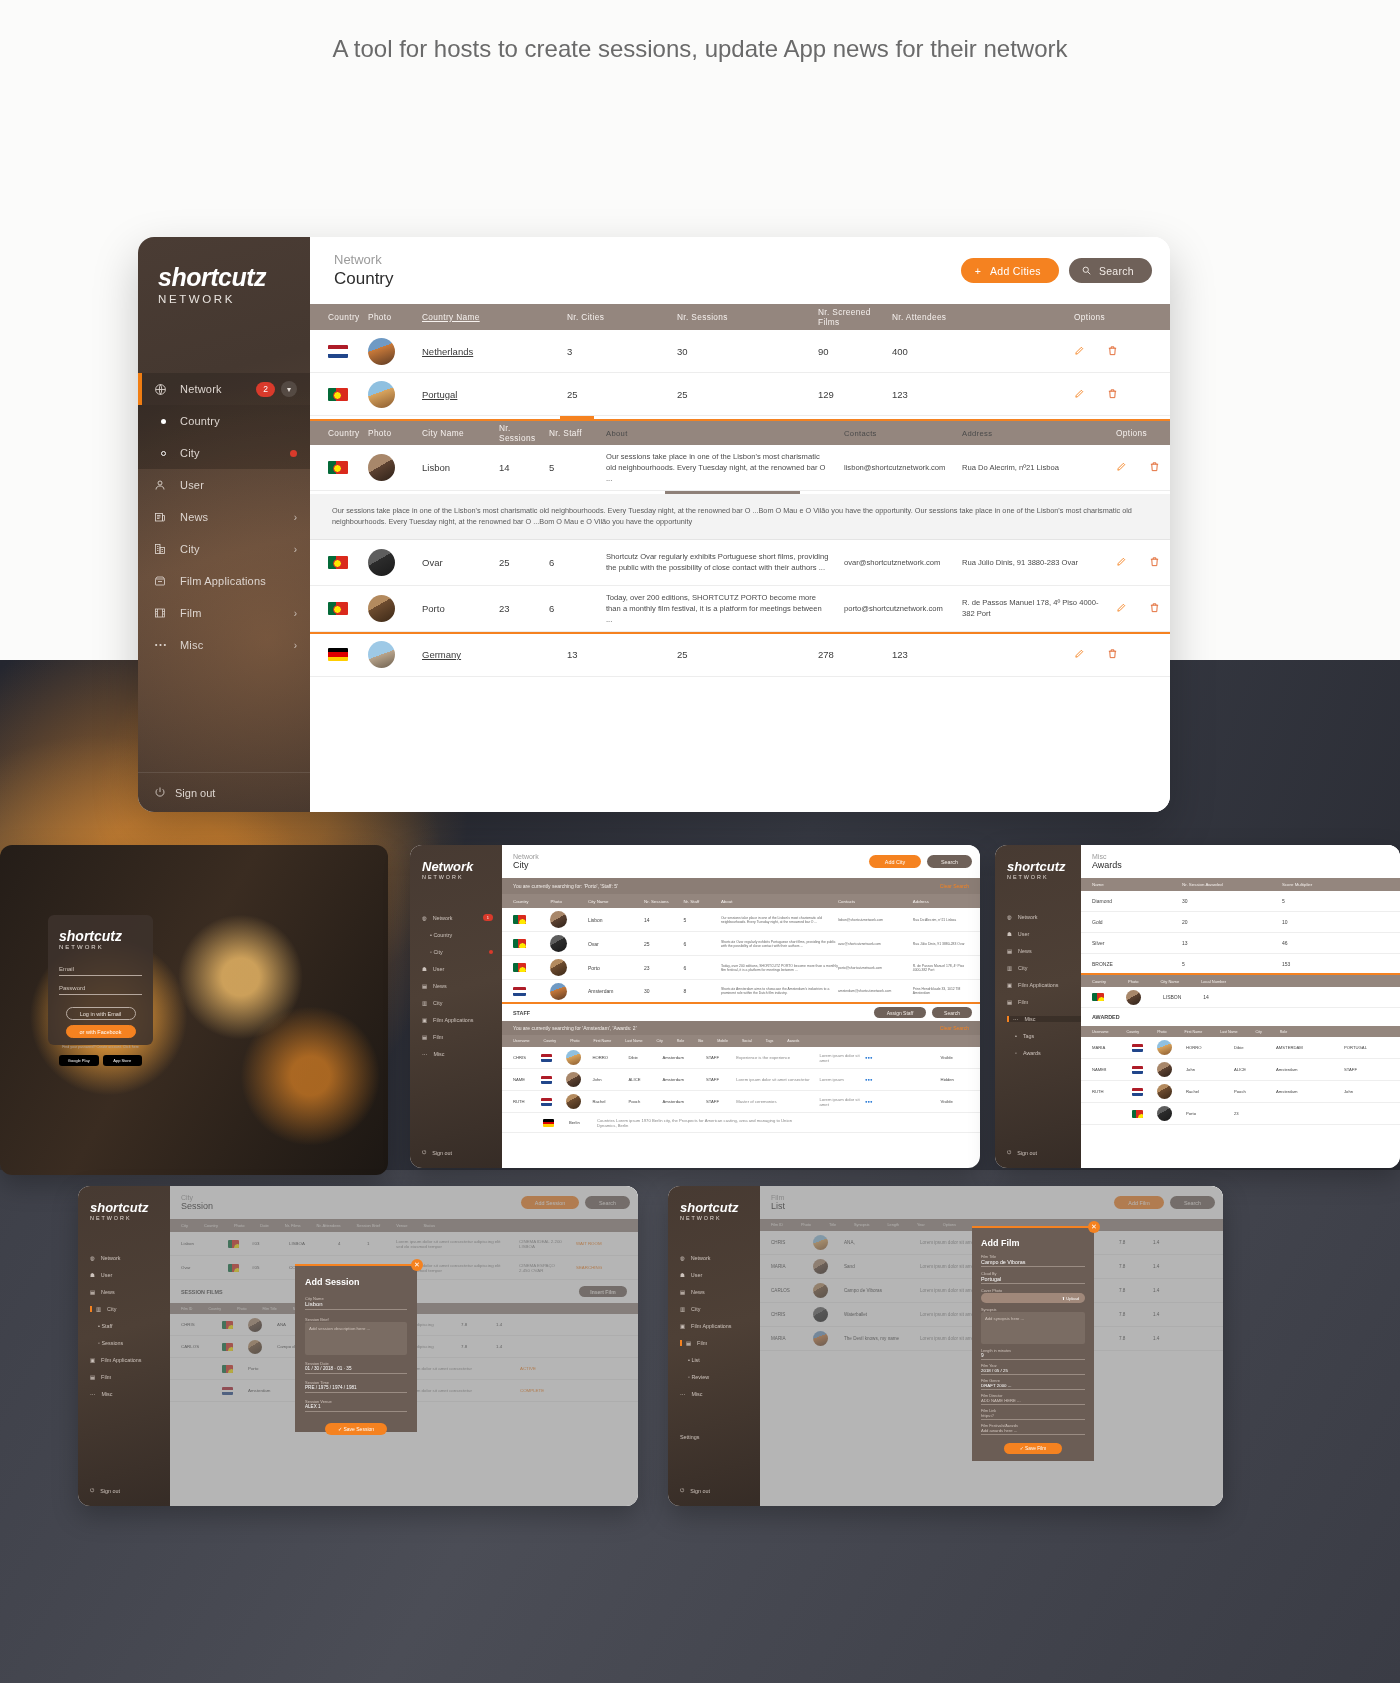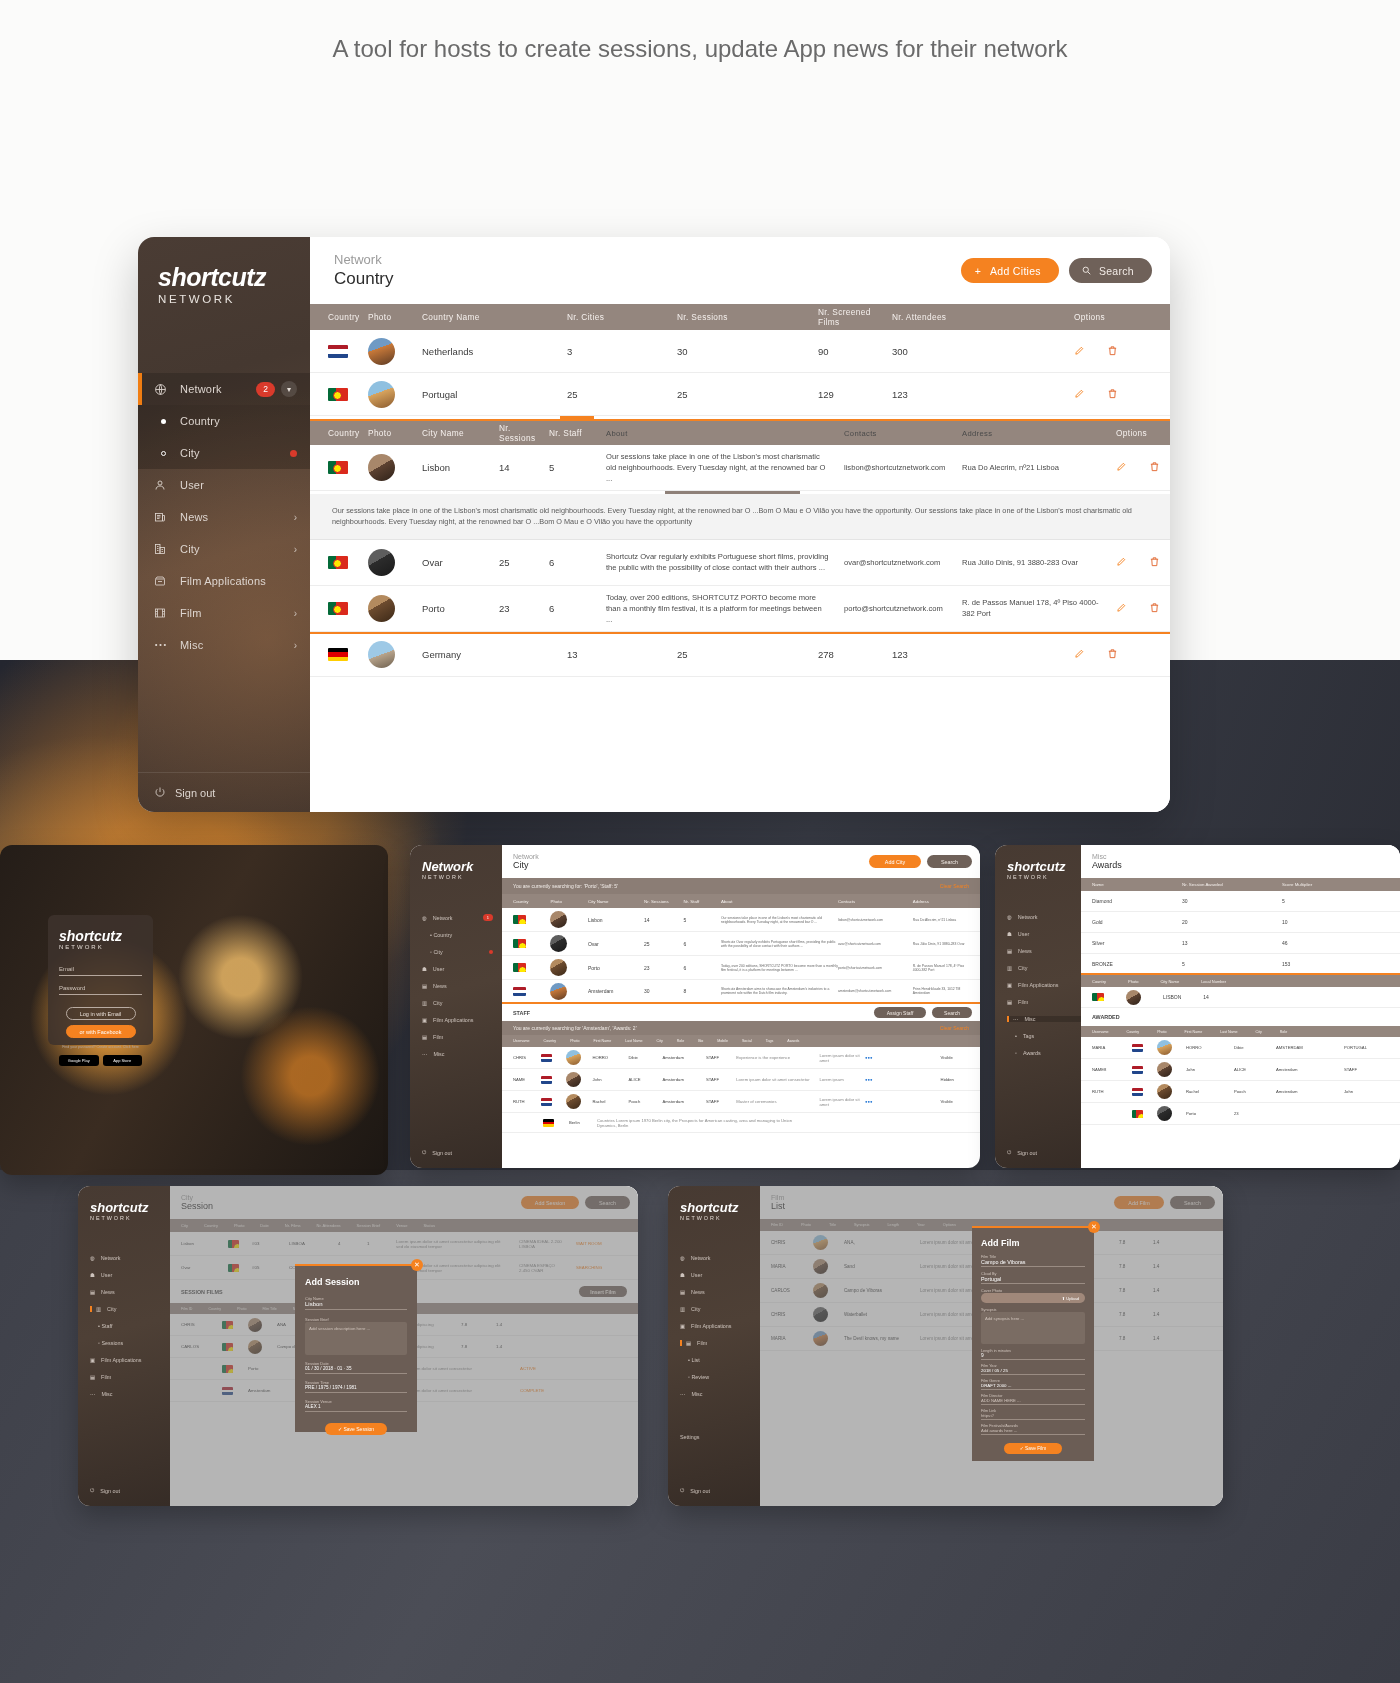--- a/index.html
+++ b/index.html
@@ -112,21 +112,21 @@
     height: 26px; font-size: 8.3px; letter-spacing: .35px;
   }
   .tbl-head.city-head { border-top: 2px solid #f58220; }
   .row {
     display:flex; align-items:center; min-height: 43px; background:#fff;
     border-bottom: 1px solid #ededed; font-size: 9.5px; color:#3b3b3b;
   }
   .row.tall { min-height: 46px; }
   .c-flag { width: 58px; flex:0 0 58px; padding-left: 18px; }
   .c-photo { width: 54px; flex:0 0 54px; }
-  .c-name  { width: 145px; flex:0 0 145px; }
+  .c-name  { width: 145px; flex:0 0 145px;text-decoration:underline; }
   .c-n1 { width: 110px; flex:0 0 110px; }
   .c-n2 { width: 105px; flex:0 0 105px; }
   .c-n3 { width: 110px; flex:0 0 110px;padding-left:36px; }
   .c-n4 { width: 120px; flex:0 0 120px; }
   .c-opts { margin-left:auto; width: 110px; flex:0 0 110px; display:flex; gap:22px; padding-left:14px; }
   
   .cc-name { width: 77px; flex:0 0 77px; }
   .cc-sess { width: 50px; flex:0 0 50px; }
   .cc-staff{ width: 57px; flex:0 0 57px; }
   .cc-about{ width: 238px; flex:0 0 238px; padding-right: 14px; font-size: 7.6px; line-height:1.45; color:#4a4a4a;}
@@ -360,21 +360,21 @@
         <div class="c-flag">
             <i class="flag flag-nl"></i>
           </div>
         <div class="c-photo">
             <i class="avatar av1"></i>
           </div>
         <div class="c-name">Netherlands</div>
         <div class="c-n1">3</div>
         <div class="c-n2">30</div>
         <div class="c-n3">90</div>
-        <div class="c-n4">300</div>
+        <div class="c-n4">400</div>
         <div class="c-opts">
           <span class="icon-edit">
             <svg width="11" height="11" viewBox="0 0 24 24" fill="none" stroke="#f58220" stroke-width="2">
                 <path d="M4 20l4-1 11-11-3-3L5 16z"></path>
               </svg>
           </span>
           <span class="icon-del">
             <svg width="11" height="11" viewBox="0 0 24 24" fill="none" stroke="#e0622a" stroke-width="2">
                 <path d="M4 7h16M9 7V4h6v3M6 7l1 14h10l1-14"></path>
               </svg>

